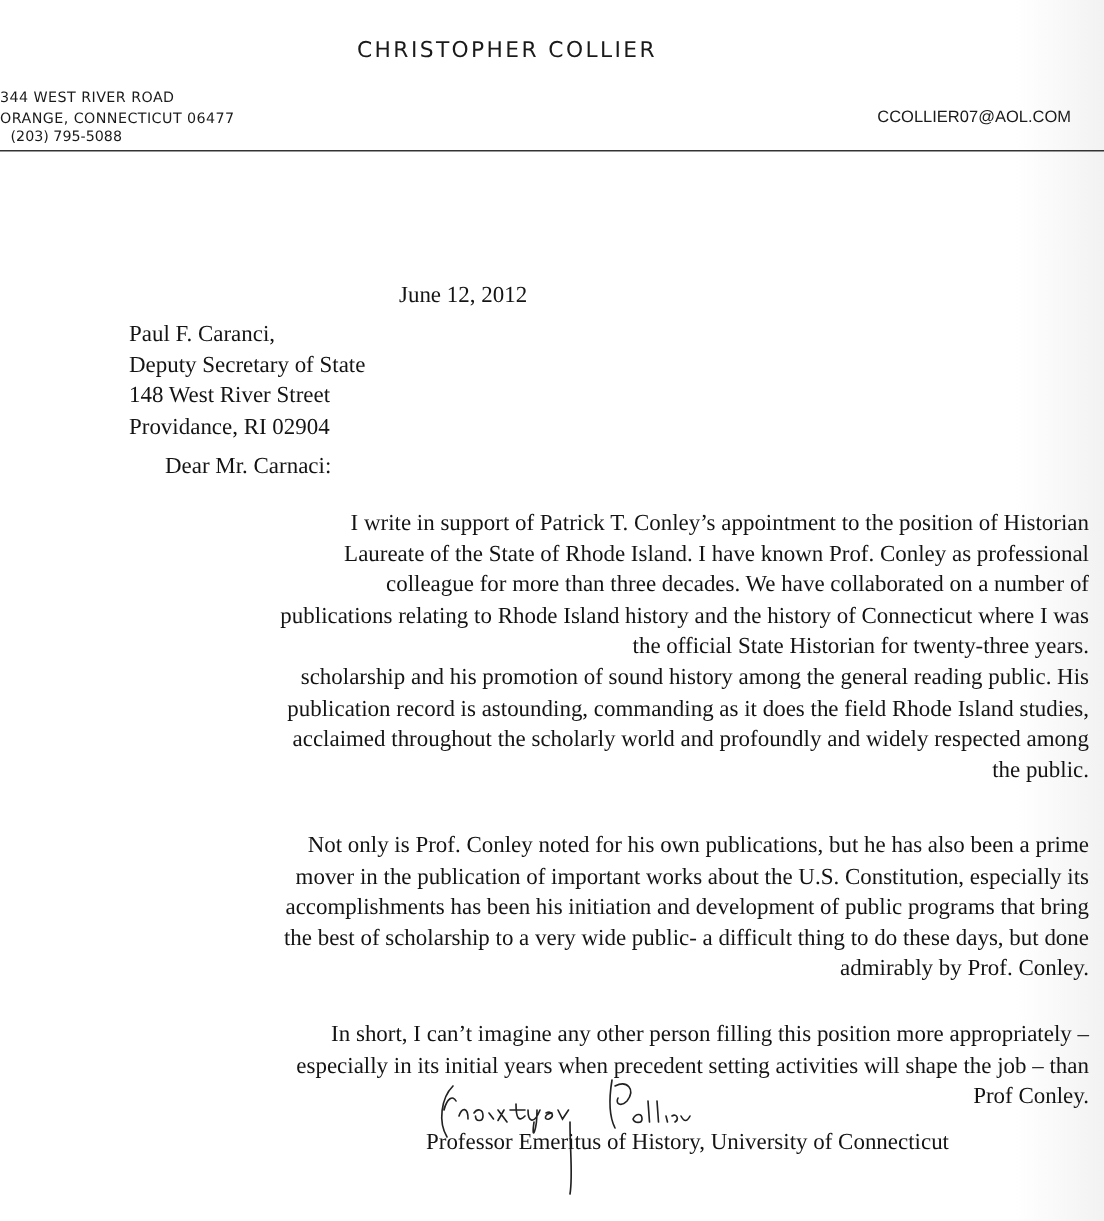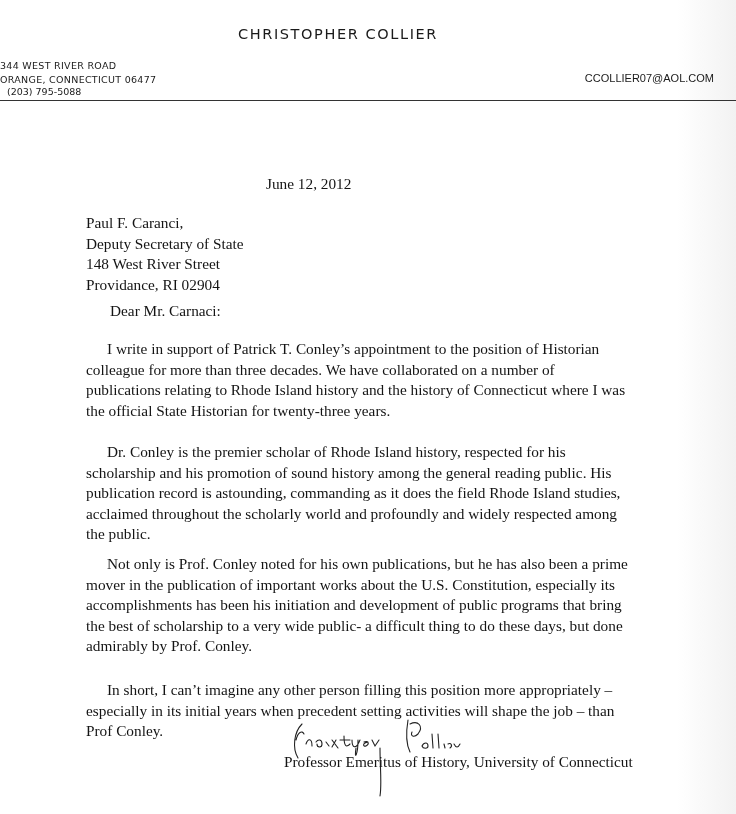--- a/index.html
+++ b/index.html
@@ -28,26 +28,26 @@
   .lh-email {
     position:absolute; right:22px; top:72px;
     font-family:Liberation Sans, sans-serif; font-size:11px; color:#1a1a1a;
   }
   .lh-rule {
     position:absolute; left:0; top:100px; width:736px; height:1px; background:#333;
   }
   .serif {
     font-family:"Liberation Serif", serif; font-size:15.3px; line-height:20.5px; color:#141414;
   }
-  .date { position:absolute; left:266px; top:174px; }
+  .date { position:absolute; left:266px; top:187px; }
   .recipient { position:absolute; left:86px; top:213px; }
   .recipient div { white-space:nowrap; }
   .salutation { position:absolute; left:86px; top:301px;margin-left:24px; }
   .para { position:absolute; left:86px; width:640px; }
-  .para p { margin:0; white-space:nowrap; }
+  .para p { margin:0; white-space:nowrap;text-align:right; }
   .p1 { top:339px; }
   .p2 { top:442px; }
   .p3 { top:554px; }
   .p4 { top:680px; }
   .indent { padding-left:21px; }
   .signature {
     position:absolute; left:288px; top:718px; width:200px; height:80px;
   }
   .sig-title { position:absolute; left:284px; top:752px; white-space:nowrap;text-align:center; }
 </style>
@@ -69,27 +69,27 @@
     <div>Paul F. Caranci,</div>
     <div>Deputy Secretary of State</div>
     <div>148 West River Street</div>
     <div>Providance, RI 02904</div>
   </div>
 
   <div class="serif salutation">Dear Mr. Carnaci:</div>
 
   <div class="serif para p1">
     <p class="indent">I write in support of  Patrick T. Conley’s appointment to the position of Historian</p>
+    <p>Laureate of the State of Rhode Island.  I have known Prof. Conley as professional</p>
     <p>colleague for more than three decades.  We have collaborated on a number of</p>
     <p>publications relating to Rhode Island history and the history of Connecticut where I was</p>
     <p>the official State Historian for twenty-three years.</p>
   </div>
 
   <div class="serif para p2">
-    <p class="indent">Dr. Conley is the premier scholar of Rhode Island history, respected for his</p>
     <p>scholarship and his promotion of sound history among the general reading public.  His</p>
     <p>publication record is astounding, commanding as it does the field Rhode Island studies,</p>
     <p>acclaimed throughout the scholarly world and profoundly and widely respected among</p>
     <p>the public.</p>
   </div>
 
   <div class="serif para p3">
     <p class="indent">Not only is Prof. Conley noted for his own publications, but he has also been a prime</p>
     <p>mover in the publication of important works about the U.S. Constitution, especially its</p>
     <p>accomplishments has been his initiation and development of public programs that bring</p>

